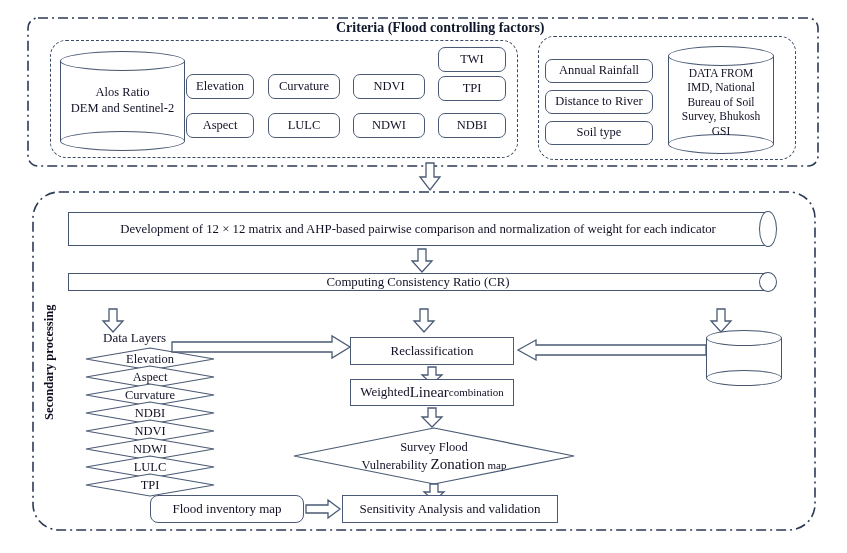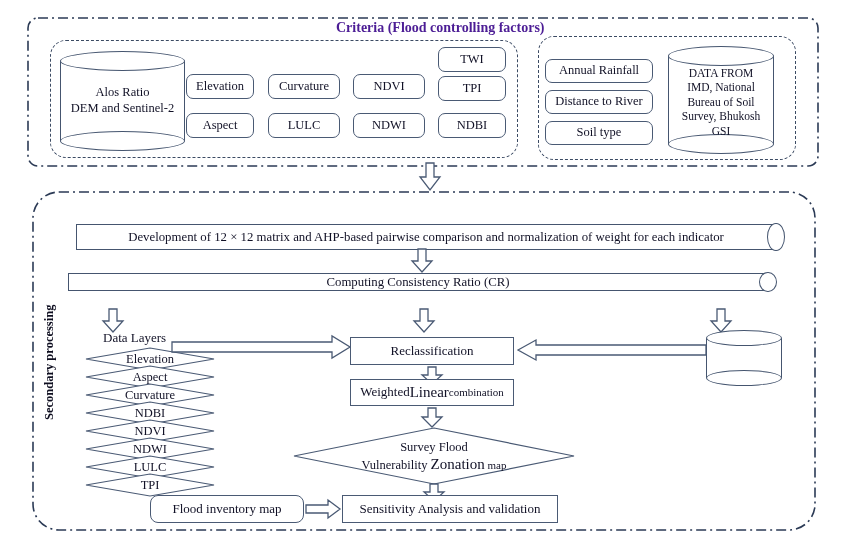--- a/index.html
+++ b/index.html
@@ -93,21 +93,21 @@
     line-height:1.2;pointer-events:none;
   }
 
   
   .arrow{position:absolute;overflow:visible;}
   .arrow polygon{fill:#ffffff;stroke:#4a5a74;stroke-width:1.3;}
 
   
   .title-main{
     position:absolute;
-    font-weight:bold;font-size:14px;color:#4c1d95;
+    font-weight:bold;font-size:14px;color:#0f172a;
     background:#fff;padding:0 6px;white-space:nowrap;
     font-family:"Liberation Serif", serif;
   }
   .vlabel{
     position:absolute;
     font-weight:bold;font-size:12.5px;color:#0d0d1f;
     transform:rotate(-90deg);
     transform-origin:left top;
     white-space:nowrap;
   }
@@ -170,21 +170,21 @@
       <span>GSI</span>
     </div>
   </div>
 
   <svg class="arrow" style="left:420px;top:163px;" width="20" height="28">
     <polygon points="6,0 14,0 14,14 20,14 10,27 0,14 6,14"></polygon>
   </svg>
 
   <div class="vlabel" style="left:42px;top:420px;">Secondary processing</div>
 
-  <div class="abs cyl-h" style="left:68px;top:224px;width:700px;height:26px;margin-left:8px;">
+  <div class="abs cyl-h" style="left:68px;top:212px;width:700px;height:34px;">
     <div class="hbody"></div>
     <div class="hcap" style="right:-9px;"></div>
     <div class="hlabel" style="padding-right:18px;">Development of 12 × 12 matrix and AHP-based pairwise comparison and normalization of weight for each indicator</div>
   </div>
 
   <svg class="arrow" style="left:412px;top:249px;" width="20" height="24">
     <polygon points="6,0 14,0 14,12 20,12 10,23 0,12 6,12"></polygon>
   </svg>
 
   <div class="abs cyl-h" style="left:68px;top:273px;width:700px;height:18px;">

